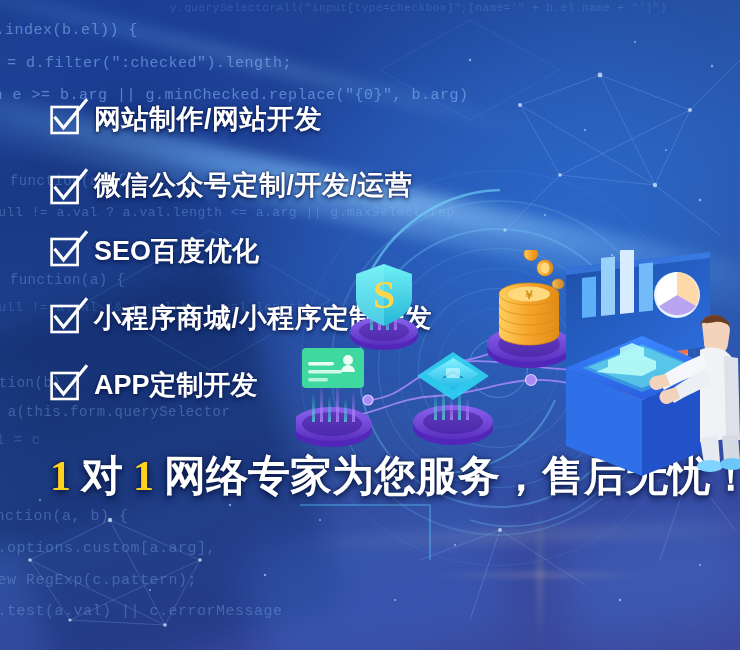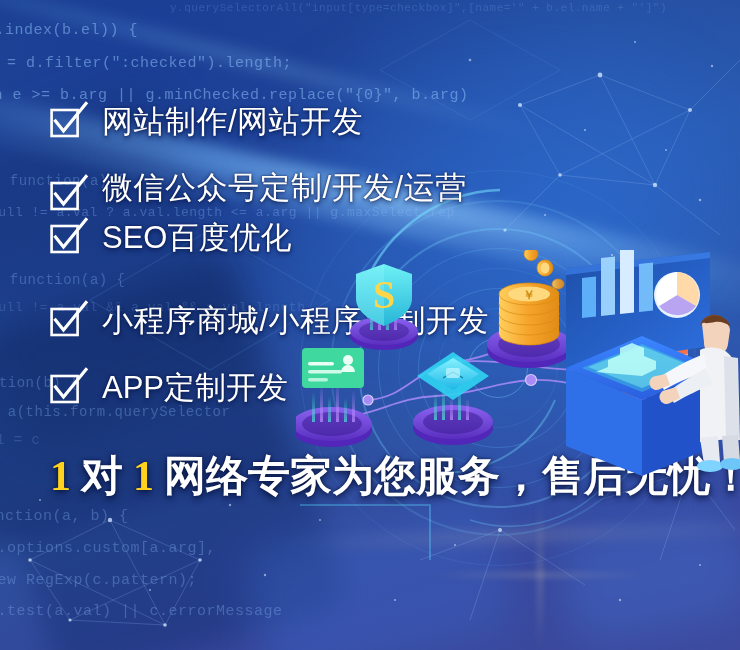--- a/index.html
+++ b/index.html
@@ -50,24 +50,24 @@
 
   
   .netsvg { position:absolute; }
 
   
   #feature-list { position:absolute; left:52px; top:95px; width:640px; }
   .feature-row { position:absolute; display:flex; align-items:center; }
   .cb { position:relative; width:28px; height:28px; flex:0 0 28px; }
   .cb svg { position:absolute; left:-2px; top:-6px; overflow:visible; }
   .feature-label {
-    margin-left:22px;
+    margin-left:14px;
     color:#ffffff;
-    font-size:31px;
-    font-weight:normal;
+    font-size:27px;
+    font-weight:bold;
     letter-spacing:0.5px;
     text-shadow:0 2px 5px rgba(5,20,70,0.85), 0 0 2px rgba(5,20,70,0.9);
     white-space:nowrap;
   }
   .feature-label.latin { letter-spacing:0px; }
 
   
   #headline {
     position:absolute; left:50px; top:448px;
     display:flex; align-items:baseline;
@@ -204,21 +204,21 @@
       </div>
       <div class="feature-row" style="top: 72px; align-items: flex-end;">
         <span class="cb">
           <svg width="40" height="38" viewBox="0 0 40 38">
             <rect x="1.6" y="8" width="26" height="26" fill="none" stroke="#ffffff" stroke-width="2.6"></rect>
             <path d="M5.5,19 L13.5,29 L36,1.5" fill="none" stroke="#ffffff" stroke-width="3.2" stroke-linecap="square" stroke-linejoin="miter"></path>
           </svg>
         </span>
         <span class="feature-label">微信公众号定制/开发/运营</span>
       </div>
-      <div class="feature-row" style="top: 122px;">
+      <div class="feature-row" style="top: 138px;">
         <span class="cb">
           <svg width="40" height="38" viewBox="0 0 40 38">
             <rect x="1.6" y="8" width="26" height="26" fill="none" stroke="#ffffff" stroke-width="2.6"></rect>
             <path d="M5.5,19 L13.5,29 L36,1.5" fill="none" stroke="#ffffff" stroke-width="3.2" stroke-linecap="square" stroke-linejoin="miter"></path>
           </svg>
         </span>
         <span class="feature-label latin">SEO百度优化</span>
       </div>
       <div class="feature-row" style="top: 205px;">
         <span class="cb">

